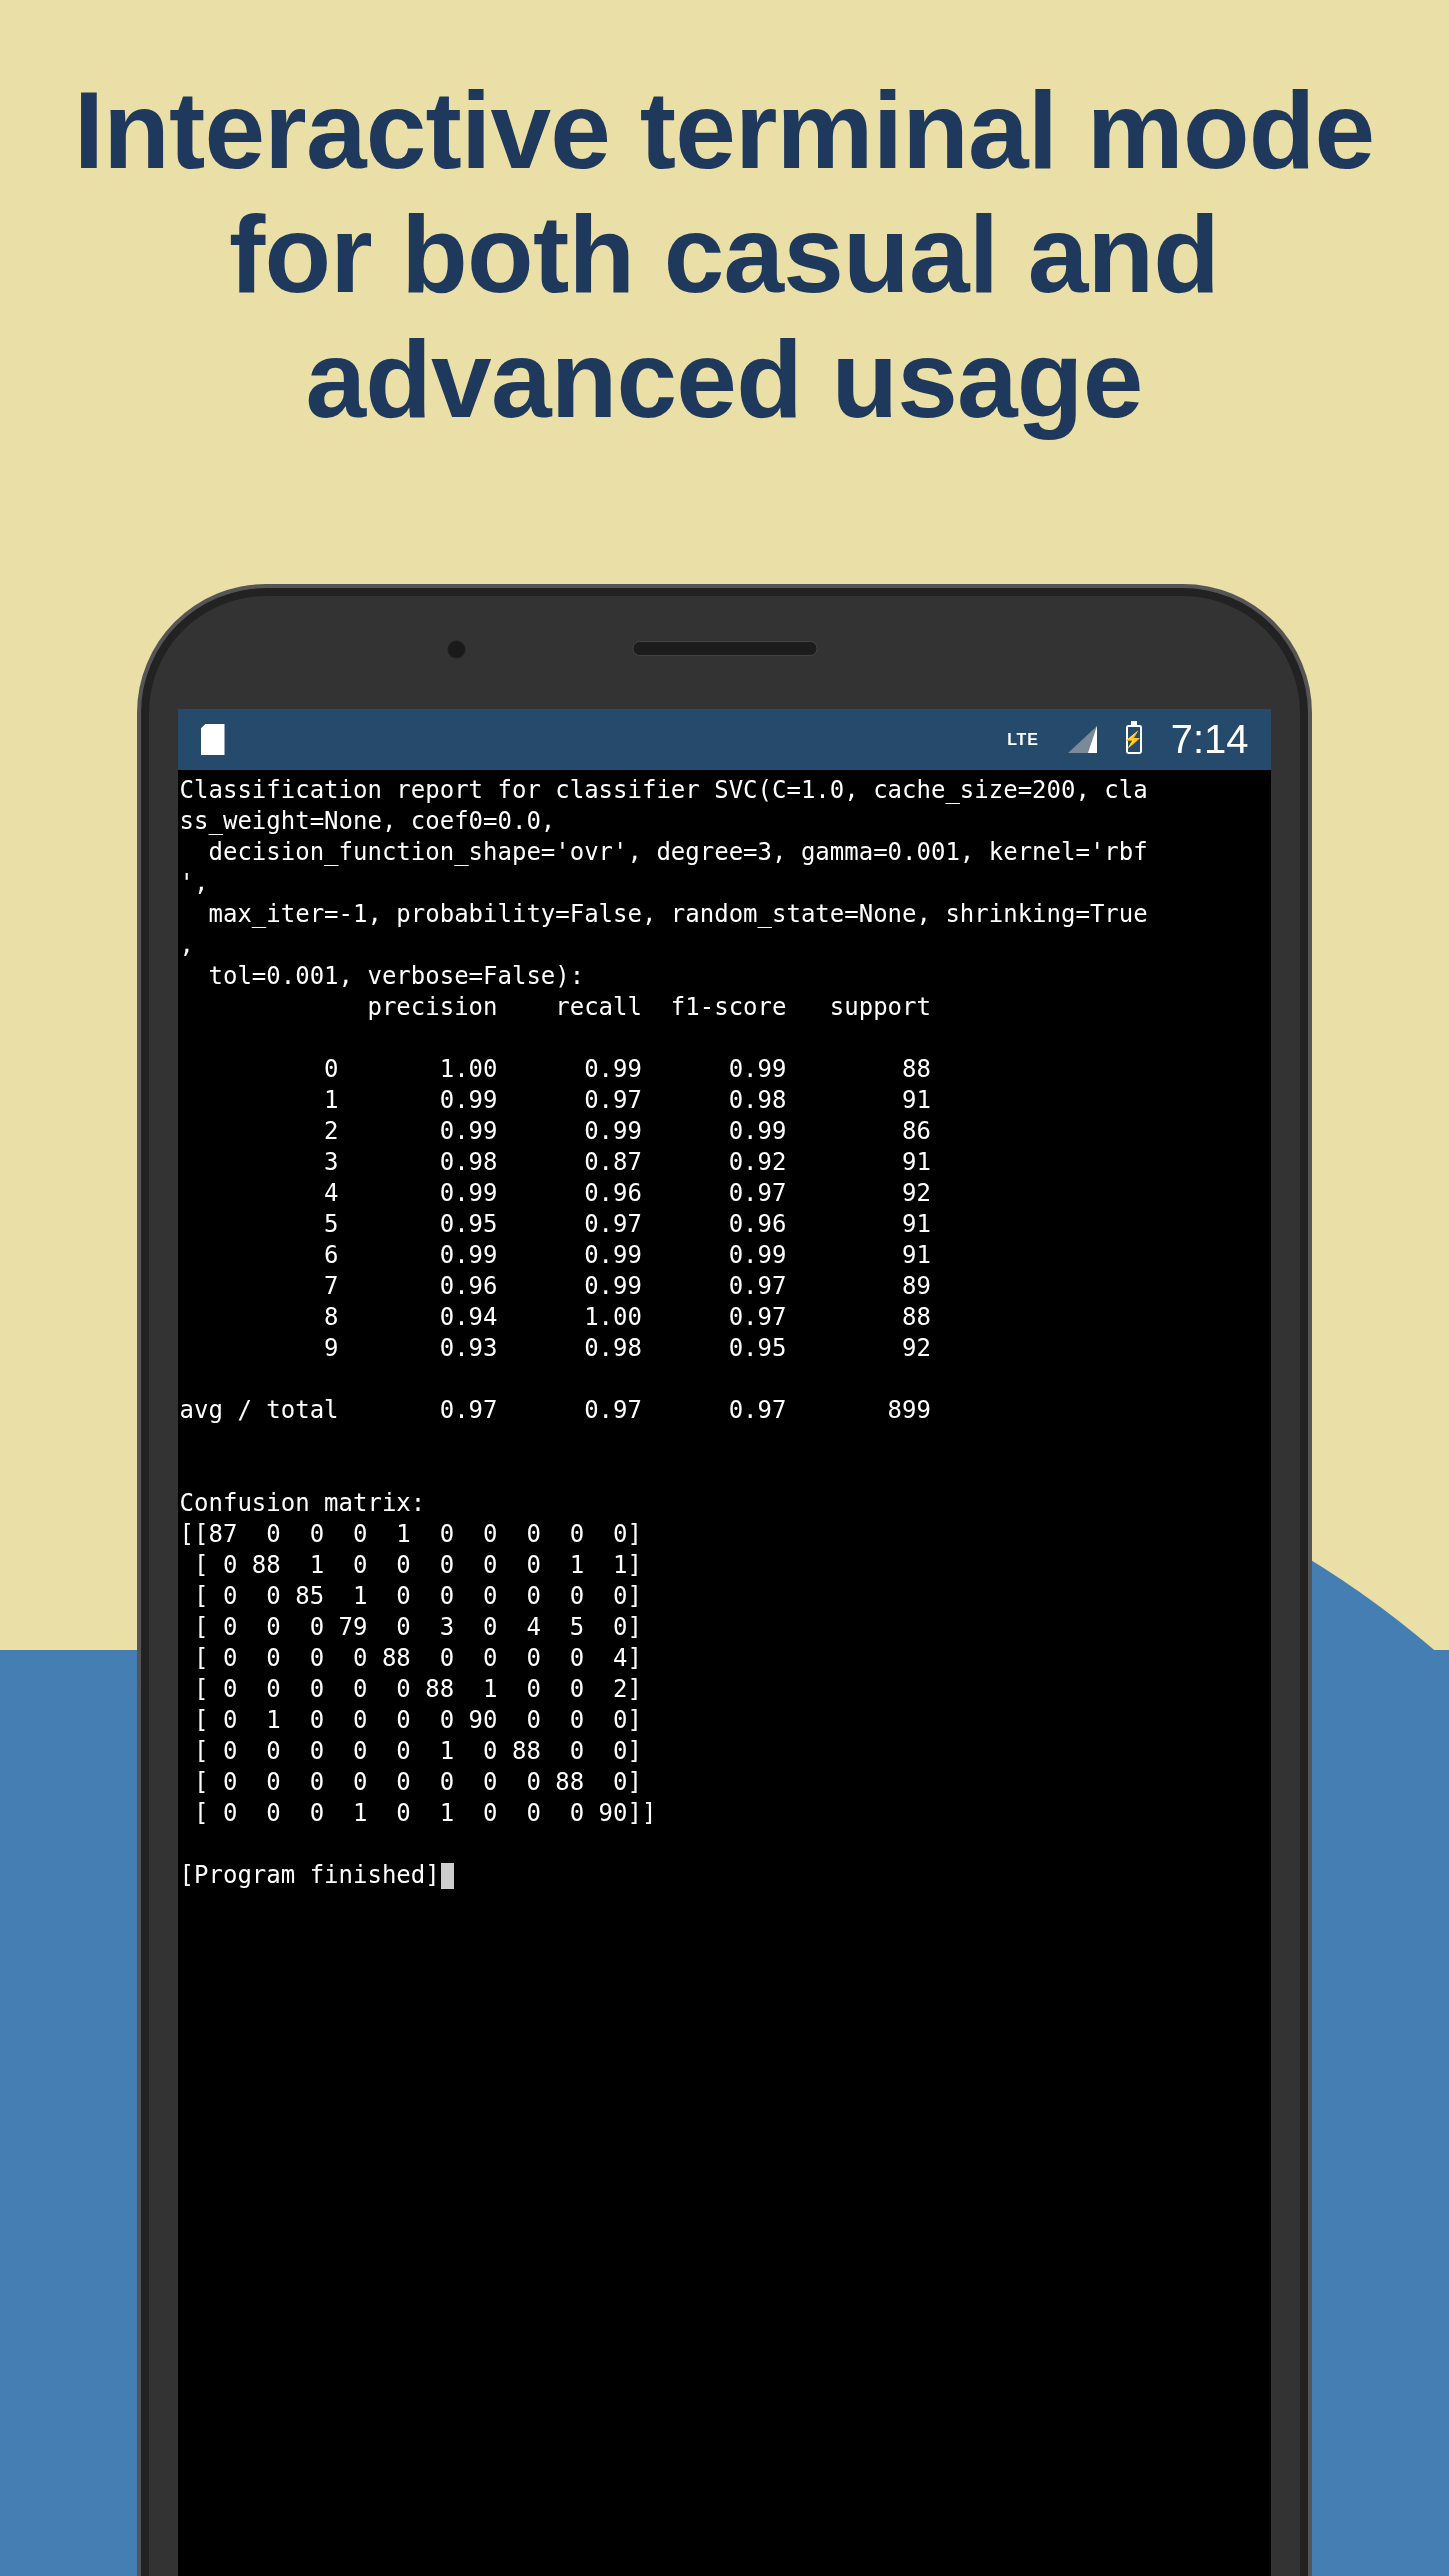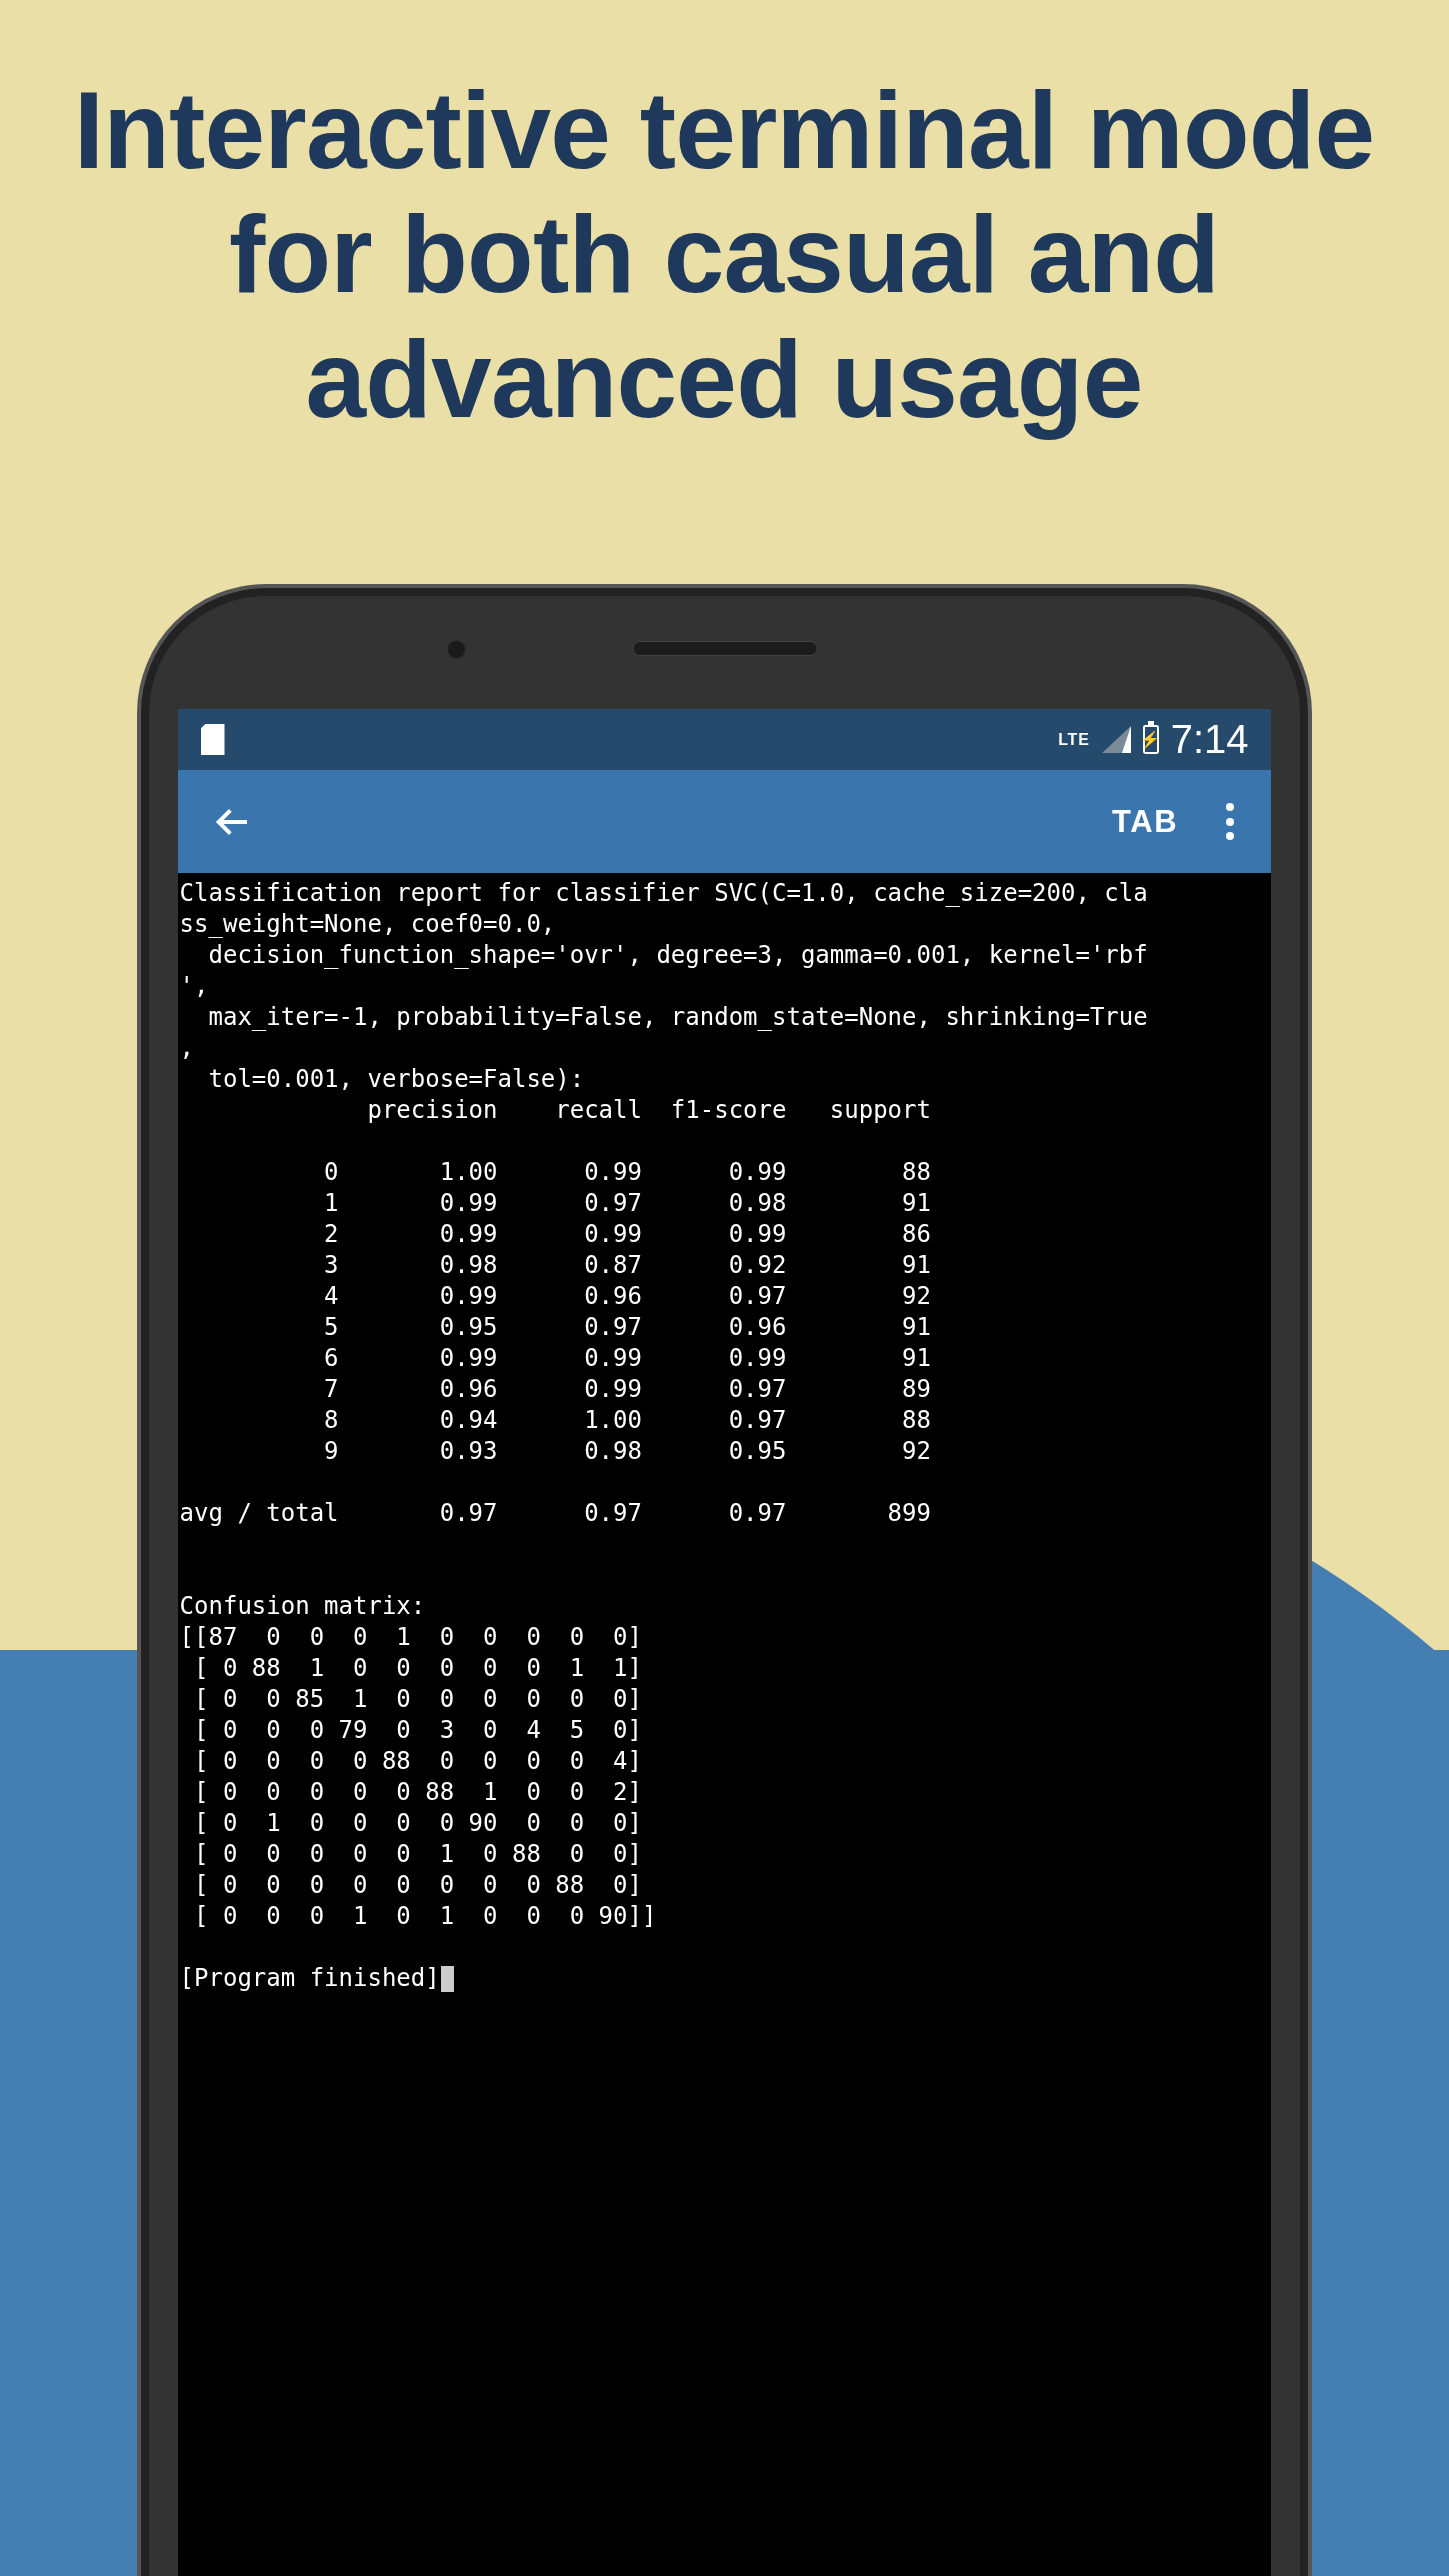--- a/index.html
+++ b/index.html
@@ -73,21 +73,21 @@
   
   .status-bar {
     height: 61px;
     background: #264a6b;
     display: flex;
     align-items: center;
     padding: 0 22.5px;
     color: #fff;
   }
   .status-left { display: flex; align-items: center; gap: 8px; }
-  .status-right { margin-left: auto; display: flex; align-items: center; gap: 12px; font-size: 31px; font-weight: 500; }
+  .status-right { margin-left: auto; display: flex; align-items: center; gap: 29px; font-size: 31px; font-weight: 500; }
   .sd-icon {
     width: 24px; height: 31px; background: #fff;
     clip-path: polygon(0 15%, 20% 0, 100% 0, 100% 100%, 0 100%);
     position: relative;
   }
   .lte { font-size: 16px; font-weight: 700; letter-spacing: 0.8px; }
   .signal {
     width: 0; height: 0;
     border-left: 29px solid transparent;
     border-bottom: 27px solid #7a8a99;
@@ -185,34 +185,20 @@
       <div class="status-right">
         <span class="lte">LTE</span>
         <span class="signal"></span>
         <span class="batt">
             <span class="batt-bolt">⚡</span>
           </span>
         <span class="clock">7:14</span>
       </div>
     </div>
 
-    <div class="app-bar">
-      <div class="back">
-        <svg viewBox="0 0 24 24" fill="none" stroke="#fff" stroke-width="2.4">
-          <line x1="21" y1="12" x2="4" y2="12"></line>
-          <polyline points="11,5 4,12 11,19"></polyline>
-        </svg>
-      </div>
-      <div class="tab-btn">TAB</div>
-      <div class="overflow">
-        <span></span>
-        <span></span>
-        <span></span>
-      </div>
-    </div>
 
     <div class="terminal" id="terminal">Classification report for classifier SVC(C=1.0, cache_size=200, cla
 ss_weight=None, coef0=0.0,
   decision_function_shape='ovr', degree=3, gamma=0.001, kernel='rbf
 ',
   max_iter=-1, probability=False, random_state=None, shrinking=True
 ,
   tol=0.001, verbose=False):
              precision    recall  f1-score   support
 

